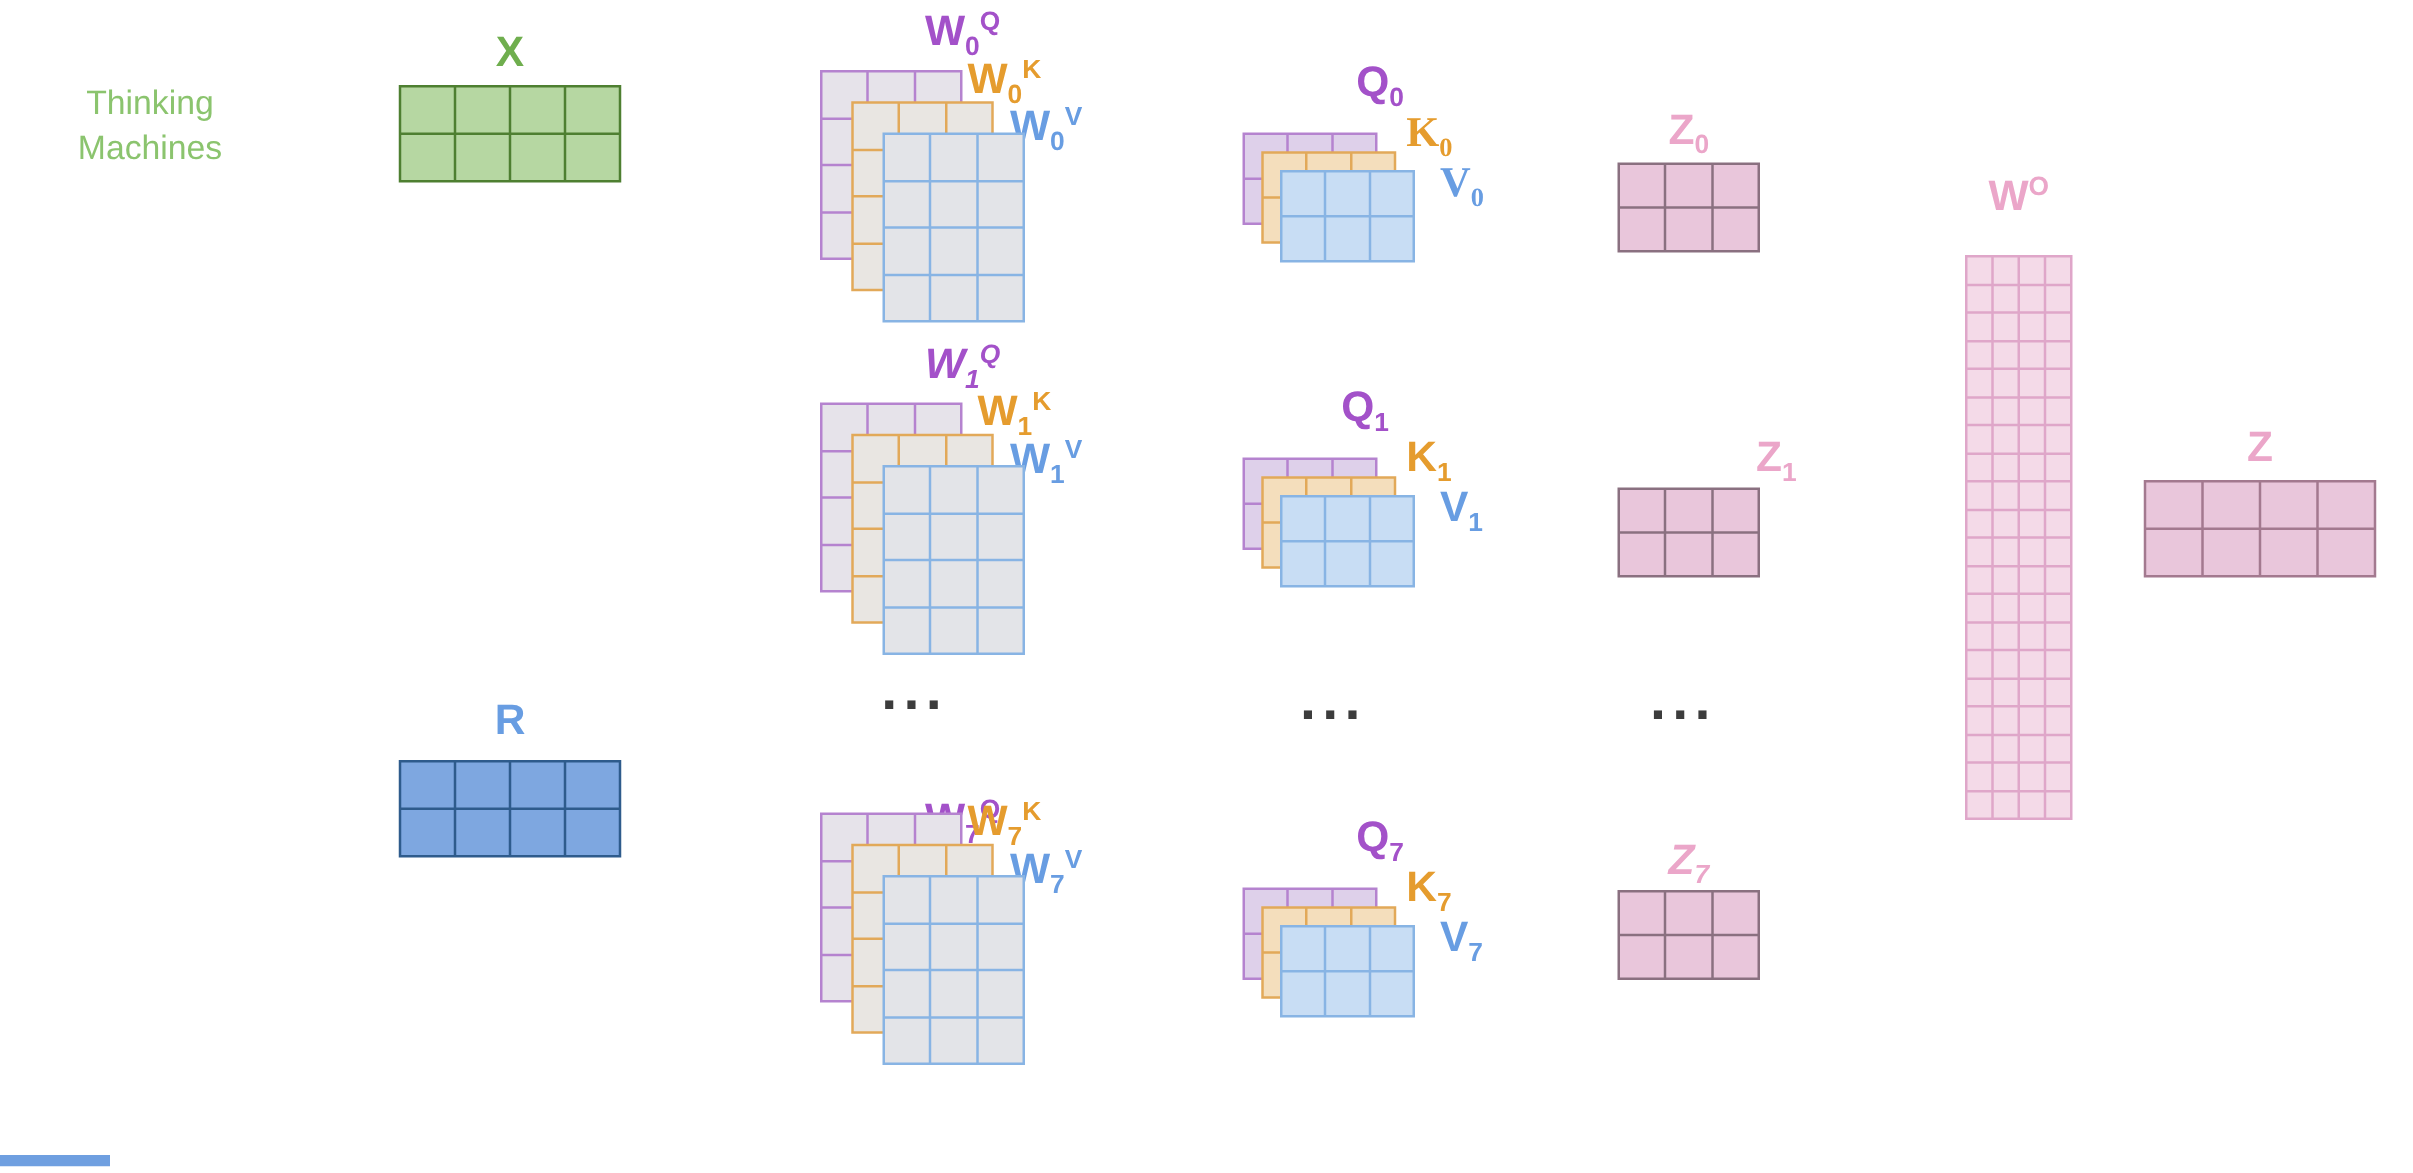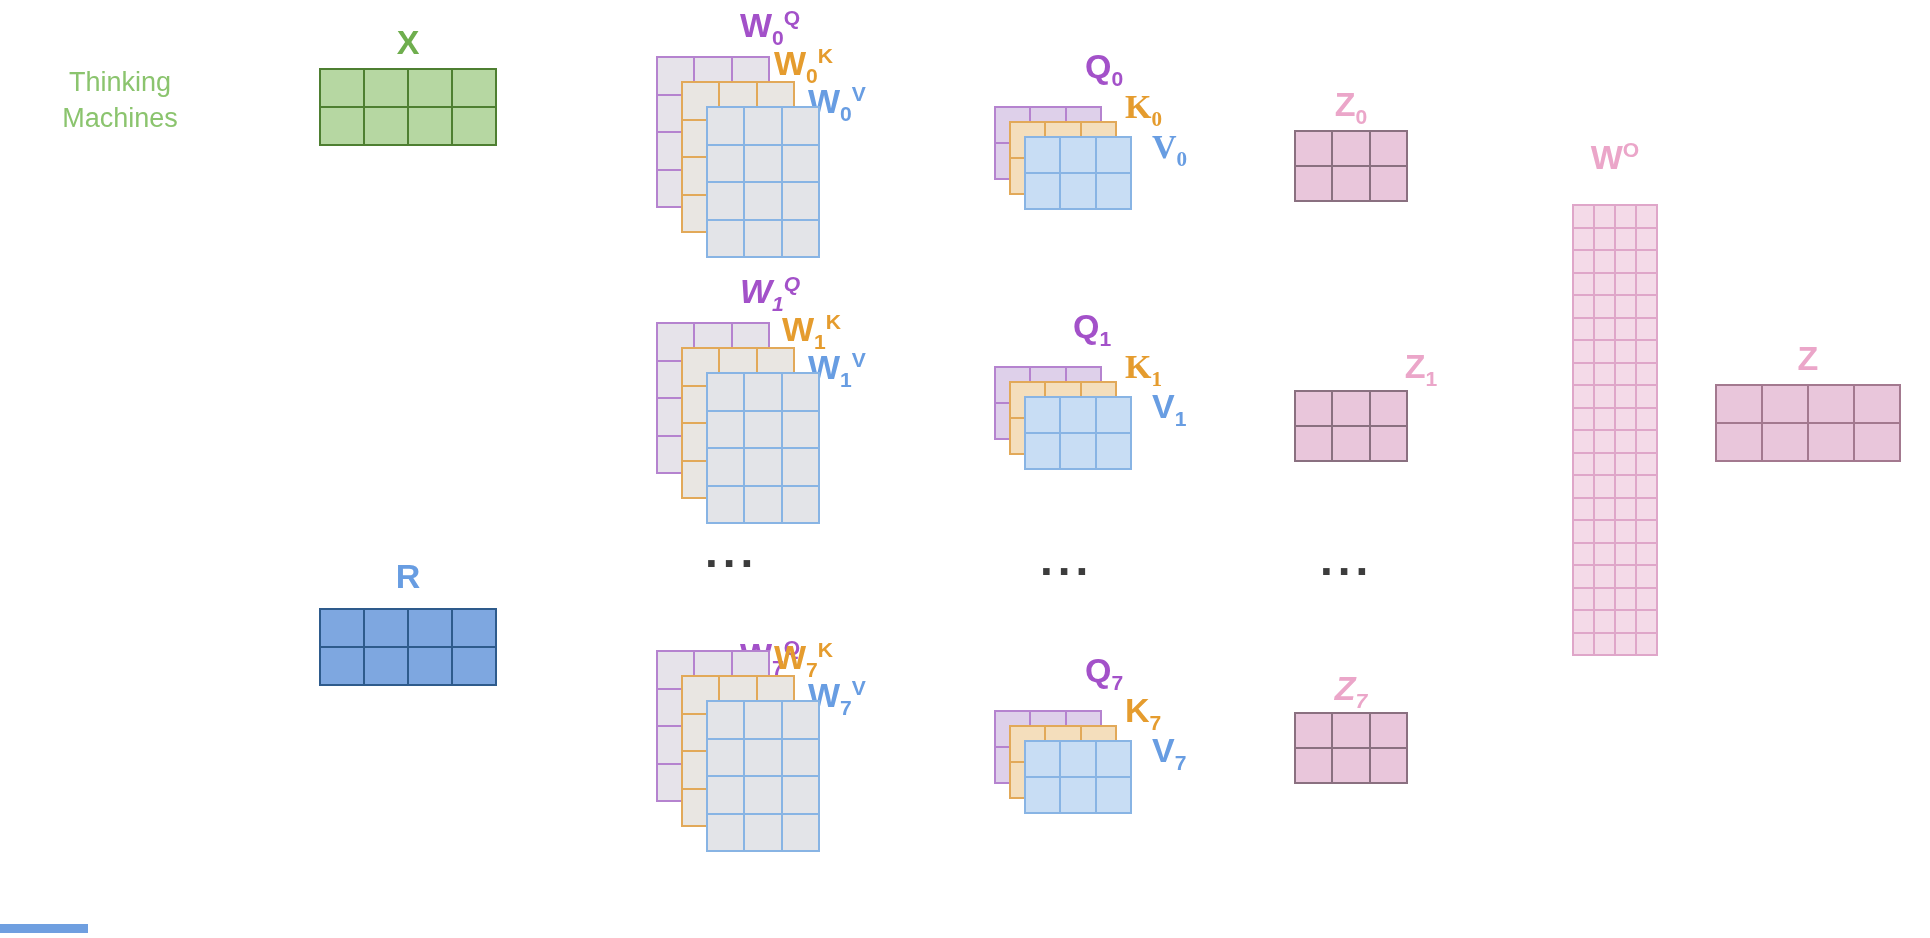--- a/index.html
+++ b/index.html
@@ -257,21 +257,21 @@
         <div class="cell"></div>
         <div class="cell"></div>
         <div class="cell"></div>
         <div class="cell"></div>
         <div class="cell"></div>
       </div>
   </div>
 
   <div class="qkv-row" style="left:994px;top:308px;">
     <div class="lbl c-purple" style="left:79px;top:0;"><span>Q</span><sub>1</sub></div>
-    <div class="lbl c-orange" style="left:131px;top:40px;font-family:Liberation Serif, serif;"><span>K</span><sub>1</sub></div>
+    <div class="lbl c-orange" style="left:131px;top:40px;"><span>K</span><sub>1</sub></div>
     <div class="lbl c-blue" style="left:158px;top:80px;"><span>V</span><sub>1</sub></div>
     <div class="matrix qkv-sheet qkv-purple" style="left: 0px; top: 58px; grid-template-columns: repeat(3, 1fr);">
         <div class="cell"></div>
         <div class="cell"></div>
         <div class="cell"></div>
         <div class="cell"></div>
         <div class="cell"></div>
         <div class="cell"></div>
       </div>
     <div class="matrix qkv-sheet qkv-orange" style="left: 15px; top: 73px; grid-template-columns: repeat(3, 1fr);">

